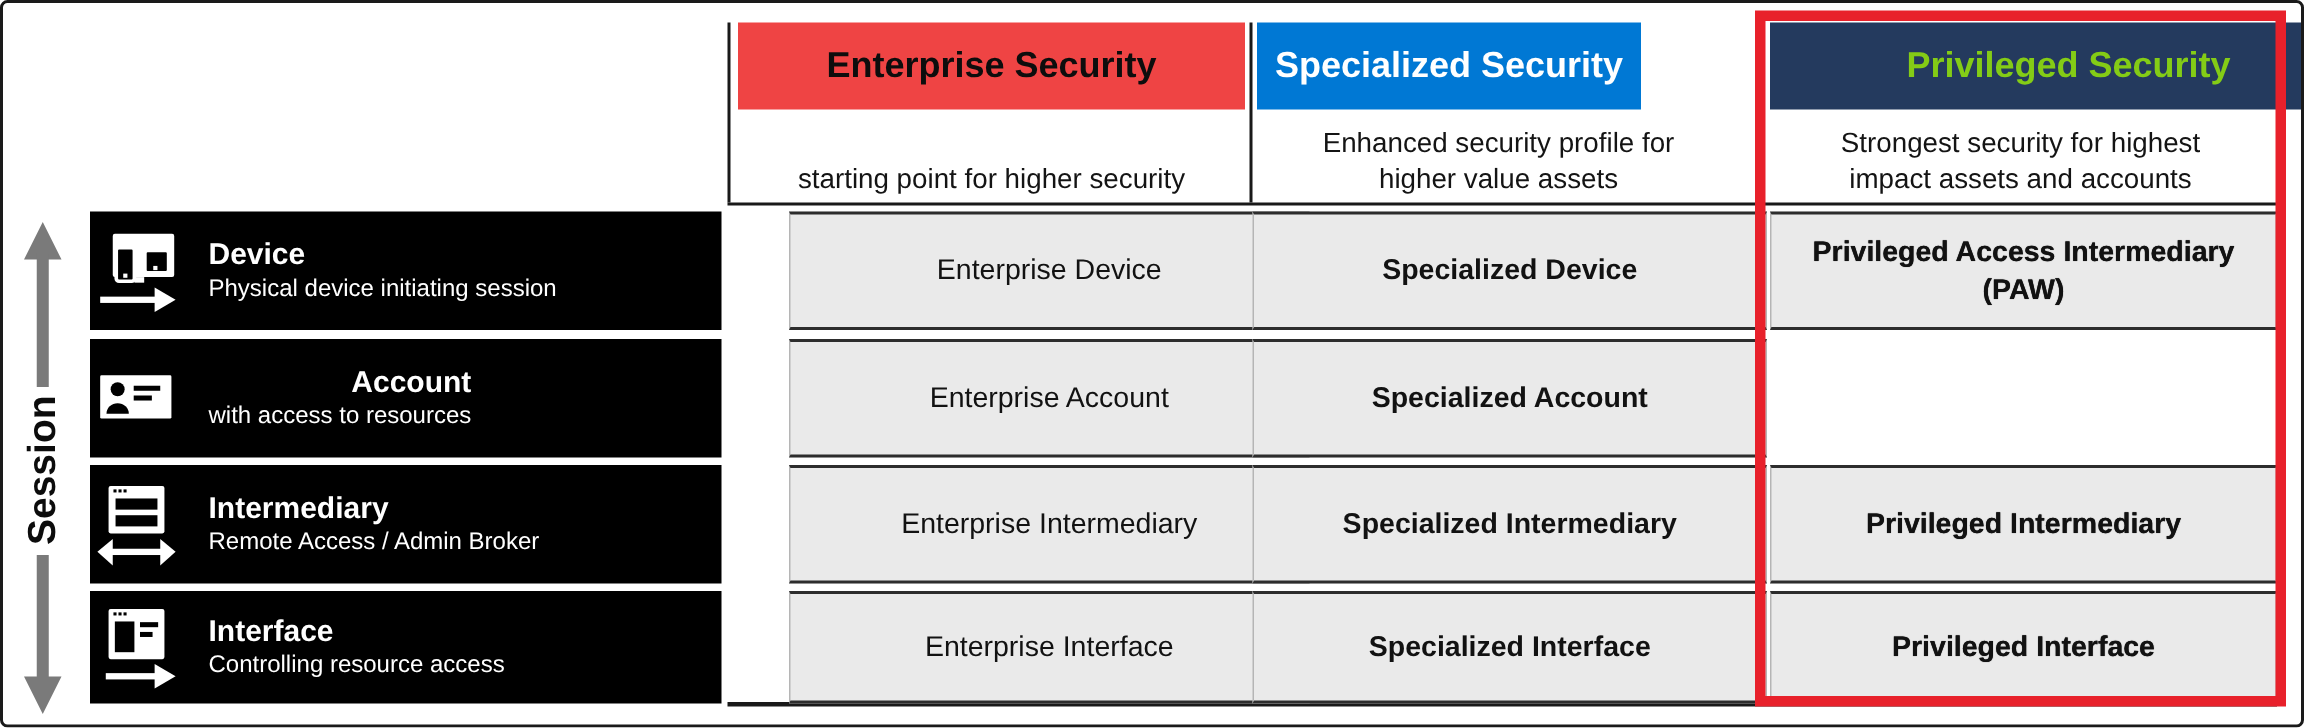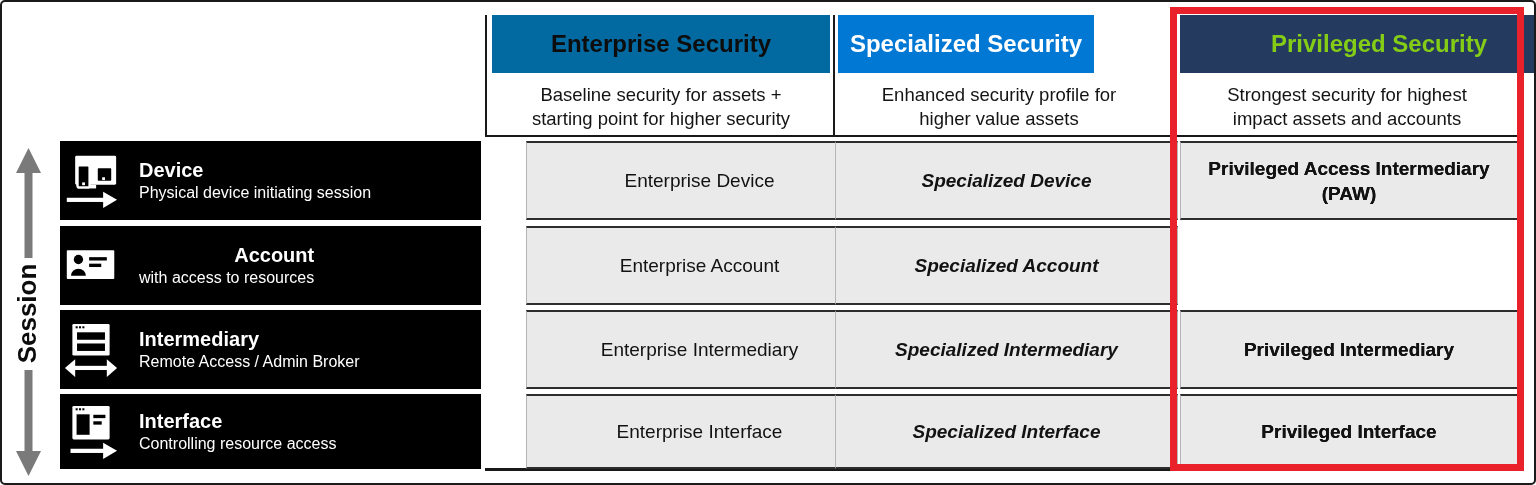--- a/index.html
+++ b/index.html
@@ -16,21 +16,21 @@
   .session span{transform:rotate(-90deg);white-space:nowrap;font-size:26px;font-weight:bold;color:#0c0c0c;}
 
   
   .vline{position:absolute;top:13px;width:2px;height:120px;background:#191919;}
   .hline{position:absolute;left:483px;width:1033px;background:#191919;}
   .hline.top{top:133px;height:2px;}
   .hline.bottom{top:466px;height:3px;}
 
   .colhead{position:absolute;top:13px;height:58px;display:flex;align-items:center;justify-content:center;
            font-size:24px;font-weight:bold;}
-  .colhead.h0{left:490px;width:338px;background:#0369a1;color:#0d0d0d;}
+  .colhead.h0{left:490px;width:338px;background:#ef4444;color:#0d0d0d;}
   .colhead.h1{left:836px;width:256px;background:#0078D4;color:#ffffff;}
   .colhead.h2{left:1178px;width:398px;background:#243A5E;color:#84cc16;}
 
   .colsub{position:absolute;top:81px;text-align:center;font-size:18.5px;line-height:24px;color:#141414;}
   .colsub.s0{left:490px;width:338px;}
   .colsub.s1{left:836px;width:322px;}
   .colsub.s2{left:1178px;width:334px;}
 
   
   .r0{top:139px;height:79px;}
@@ -47,21 +47,21 @@
   
   .cell{position:absolute;background:#EAEAEA;box-sizing:border-box;
         border-top:2px solid #2d2d2d;border-bottom:2px solid #2d2d2d;
         border-left:1px solid #b5b5b5;border-right:1px solid #b5b5b5;
         display:flex;align-items:center;justify-content:center;text-align:center;
         font-size:19px;color:#121212;padding:0 26px;line-height:25px;}
   .c0{left:484px;width:347px;margin-left:40px;}
   .c1{left:833px;width:343px;}
   .c2{left:1178px;width:338px;}
   .w-regular{font-weight:400;}
-  .w-semi{font-weight:700;font-style:italic;}
+  .w-semi{font-weight:700;}
   .w-bold{font-weight:700;text-shadow:0 0 .5px #000;}
 
   
   .redbox{position:absolute;left:1168px;top:5px;width:354px;height:464px;
           border:7px solid #E8212B;box-sizing:border-box;pointer-events:none;}
 </style>
 </head>
 <body>
 
 <div class="stage">
@@ -87,21 +87,21 @@
     <span>Enterprise Security</span>
   </div>
   <div class="colhead h1">
     <span>Specialized Security</span>
   </div>
   <div class="colhead h2">
     <span>Privileged Security</span>
   </div>
 
   <div class="colsub s0">
-    <span>Baseline security for assets +</span><br>
+    <br>
     <span>starting point for higher security</span>
   </div>
   <div class="colsub s1">
     <span>Enhanced security profile for</span><br>
     <span>higher value assets</span>
   </div>
   <div class="colsub s2">
     <span>Strongest security for highest</span><br>
     <span>impact assets and accounts</span>
   </div>

